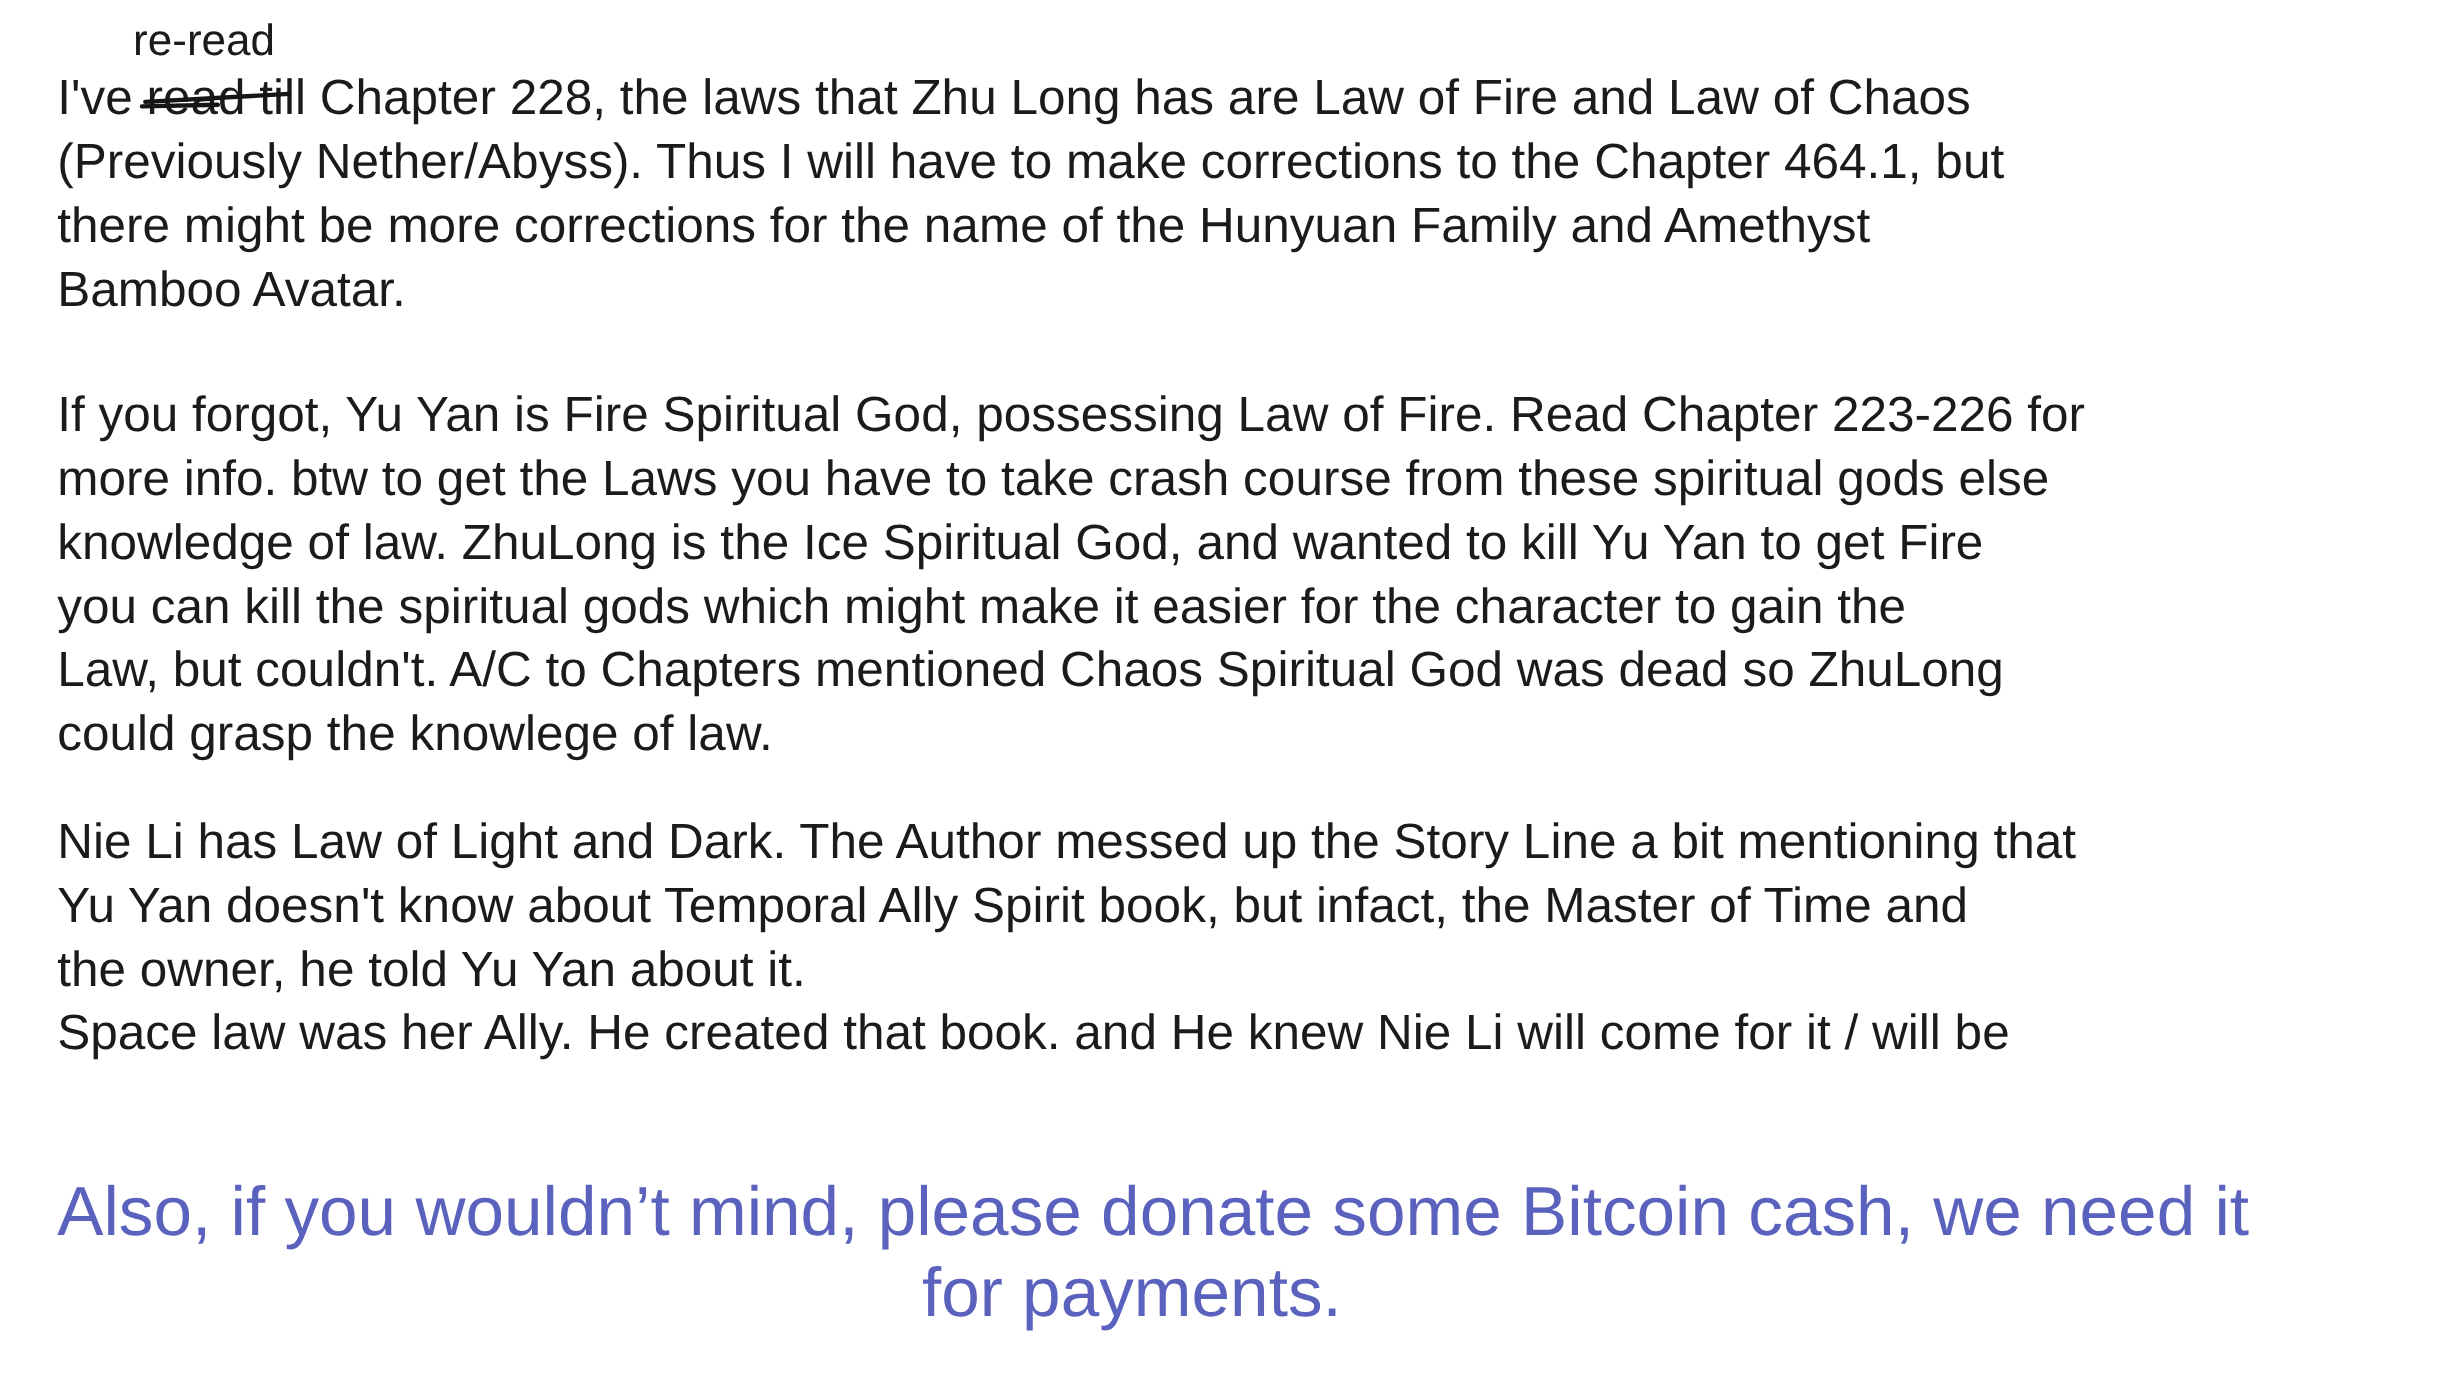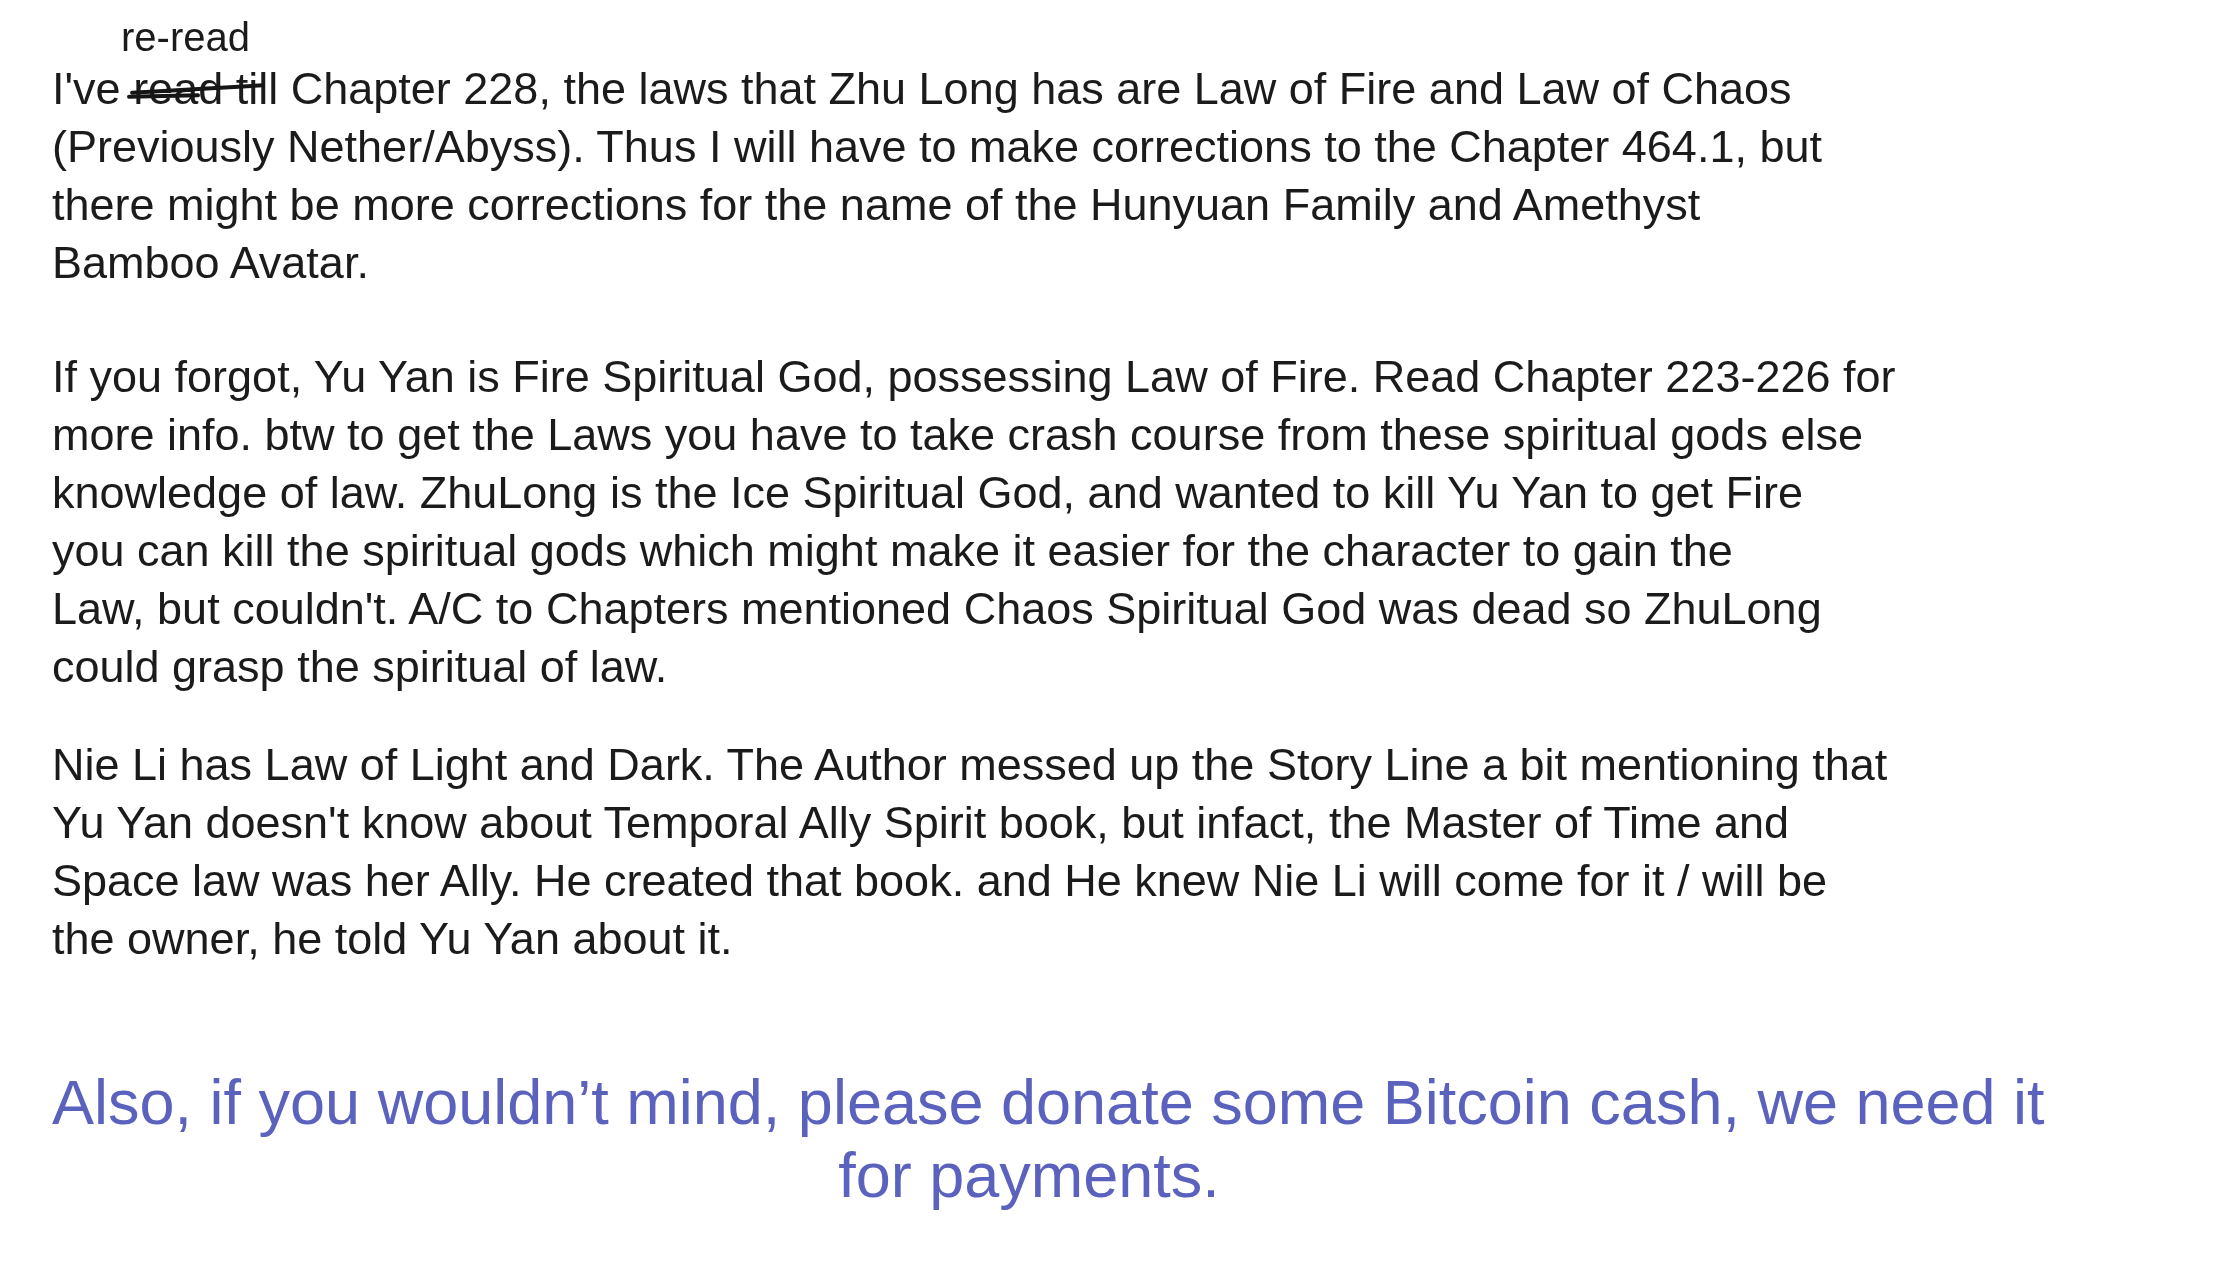--- a/index.html
+++ b/index.html
@@ -85,28 +85,28 @@
     <div class="line">there might be more corrections for the name of the Hunyuan Family and Amethyst</div>
     <div class="line">Bamboo Avatar.</div>
   </div>
 
   <div class="para p2">
     <div class="line">If you forgot, Yu Yan is Fire Spiritual God, possessing Law of Fire. Read Chapter 223-226 for</div>
     <div class="line">more info. btw to get the Laws you have to take crash course from these spiritual gods else</div>
     <div class="line">knowledge of law. ZhuLong is the Ice Spiritual God, and wanted to kill Yu Yan to get Fire</div>
     <div class="line">you can kill the spiritual gods which might make it easier for the character to gain the</div>
     <div class="line">Law, but couldn't. A/C to Chapters mentioned Chaos Spiritual God was dead so ZhuLong</div>
-    <div class="line">could grasp the spiritual of law.</div>
+    <div class="line">could grasp the knowlege of law.</div>
   </div>
 
   <div class="para p3">
     <div class="line">Nie Li has Law of Light and Dark. The Author messed up the Story Line a bit mentioning that</div>
     <div class="line">Yu Yan doesn't know about Temporal Ally Spirit book, but infact, the Master of Time and</div>
+    <div class="line">the owner, he told Yu Yan about it.</div>
     <div class="line">Space law was her Ally. He created that book. and He knew Nie Li will come for it / will be</div>
-    <div class="line">the owner, he told Yu Yan about it.</div>
   </div>
 
   <div class="donation">
     <div class="line">Also, if you wouldn’t mind, please donate some Bitcoin cash, we need it</div>
     <div class="line">for payments.</div>
   </div>
 
 </div>
 
 </body></html>

